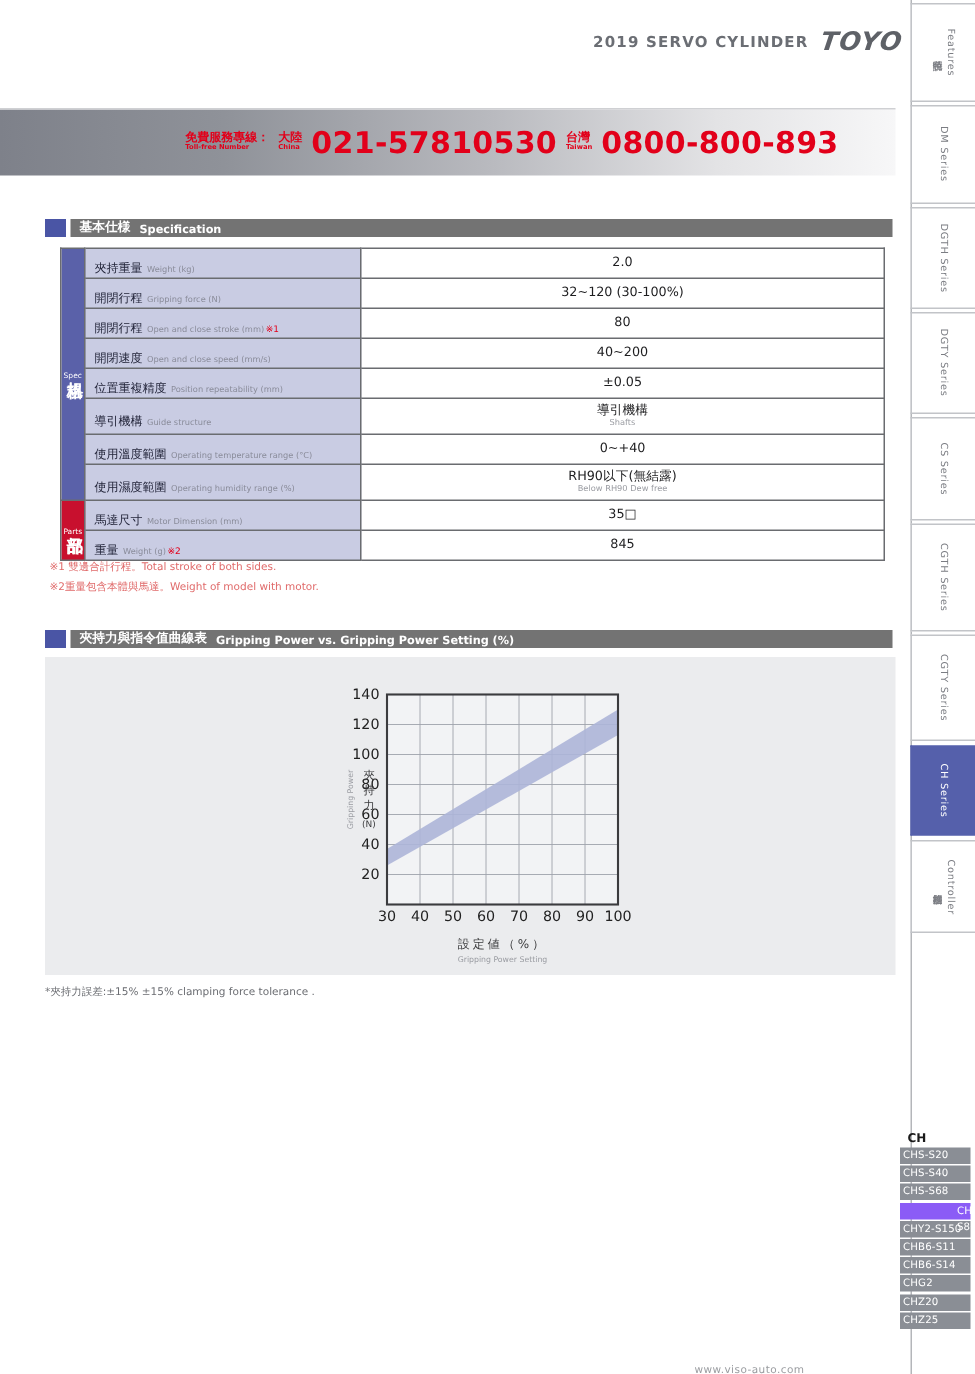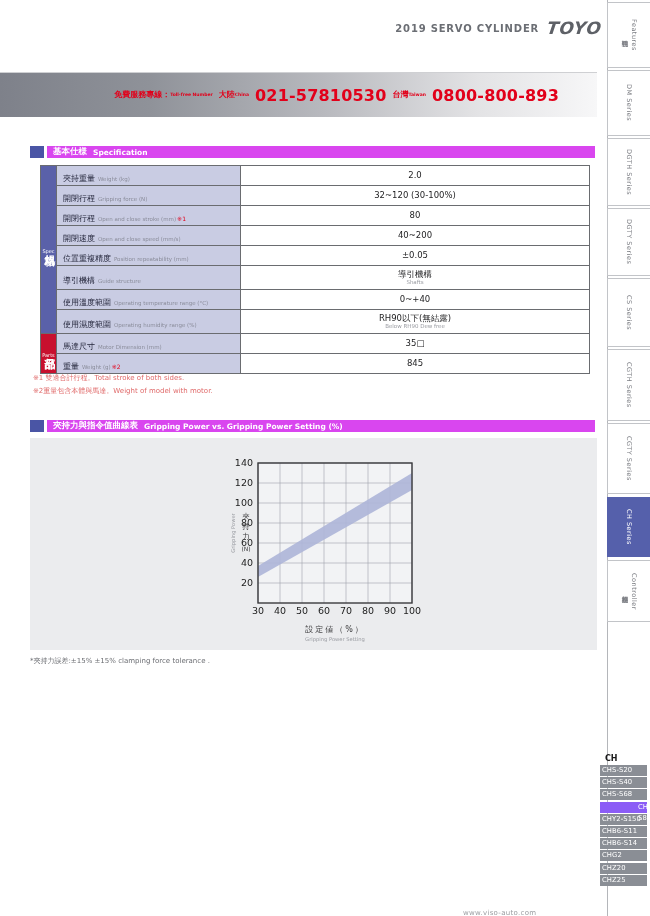--- a/index.html
+++ b/index.html
@@ -10,29 +10,29 @@
   
   .top-header { position:absolute; top:18px; right:48px; display:flex; align-items:center; gap:8px; }
   .top-title { font-size:10px; font-weight:bold; color:#6b6e74; letter-spacing:.8px; }
   .toyo-logo { font-size:17px; font-weight:900; font-style:italic; color:#5e6167; letter-spacing:1px; transform:skewX(-8deg); display:inline-block; }
 
   
   .hotline-band { position:absolute; left:0; top:72px; width:597px; height:45px;
     background:linear-gradient(to right,#7e818a 0%,#8f9299 25%,#b9babf 55%,#e3e3e5 80%,#f7f7f8 100%);
     border-top:1px solid #cfd0d3; }
   .hotline { position:absolute; right:38px; top:0; height:100%; display:flex; align-items:center; gap:6px; color:#e2001a; }
-  .stack { display:flex; flex-direction:row; align-items:center; line-height:1; }
+  .stack { display:flex; flex-direction:column; align-items:flex-start; line-height:1; }
   .stack .zh { font-size:8px; font-weight:bold; }
   .stack .en { font-size:4.5px; font-weight:bold; margin-top:1px; }
-  .hot-number { font-size:16px; font-weight:bold; letter-spacing:.2px; }
+  .hot-number { font-size:20px; font-weight:bold; letter-spacing:.2px; }
 
   
   .section-bar { position:absolute; left:30px; width:565px; height:12px; display:flex; }
   .section-bar .sq { width:14px; height:12px; background:#4a55a5; }
-  .section-bar .bar { flex:1; margin-left:3px; background:#d946ef; color:#fff; display:flex; align-items:center; padding-left:6px; gap:6px; }
+  .section-bar .bar { flex:1; margin-left:3px; background:#737373; color:#fff; display:flex; align-items:center; padding-left:6px; gap:6px; }
   .section-bar .bar .zh { font-size:8.5px; font-weight:bold; }
   .section-bar .bar .en { font-size:7.5px; font-weight:bold;text-align:right; }
   #spec-bar { top:146px; }
   #chart-bar { top:420px; }
 
   
   .spec-table { position:absolute; left:40px; top:165px; width:550px; border-collapse:collapse; table-layout:fixed; }
   .spec-table td { border:1px solid #6a6c70; vertical-align:middle; }
   td.group-cell { width:16px; color:#fff; text-align:center; padding:0; }
   td.group-cell .gzh { writing-mode:vertical-rl; text-orientation:upright; font-size:11px; font-weight:bold; letter-spacing:1px; margin:0 auto; display:block; }

